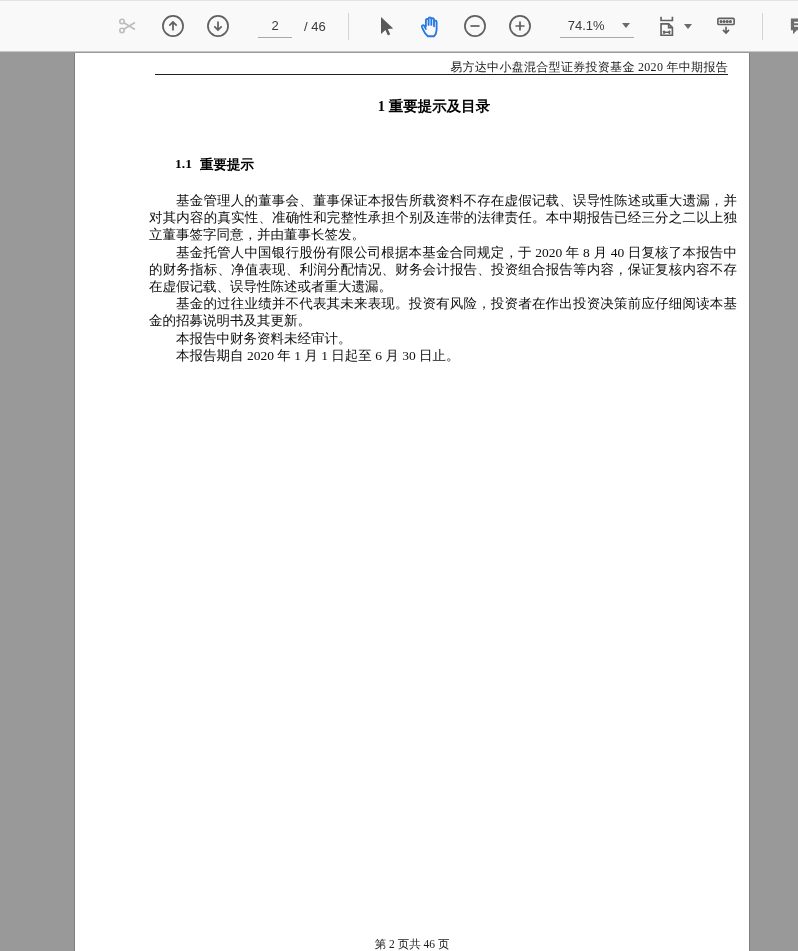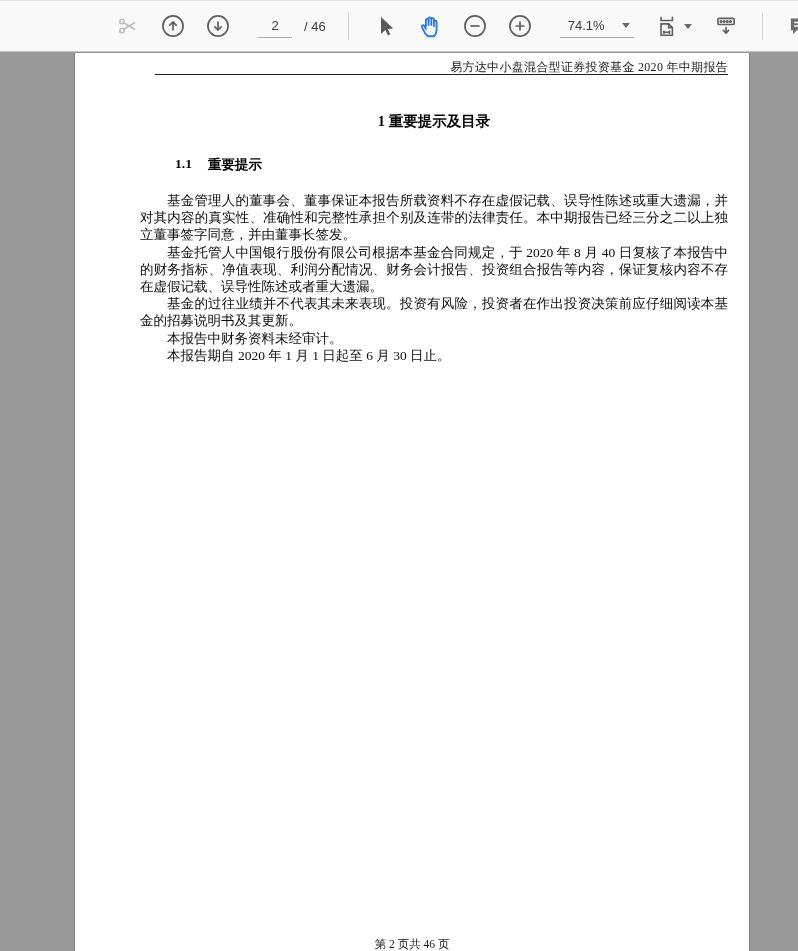--- a/index.html
+++ b/index.html
@@ -55,29 +55,29 @@
     box-shadow:0 0 0 1px rgba(0,0,0,0.18);
     font-family:"Liberation Serif","DejaVu Serif",serif;
     color:#111;
   }
   .doc-header {
     position:absolute; top:6px; right:21px;
     font-size:12px; letter-spacing:.3px; color:#1a1a1a; white-space:nowrap;
   }
   .header-rule { position:absolute; top:21px; left:80px; width:573px; height:1px; background:#1f1f1f; }
   .chapter-title {
-    position:absolute; top:59px; left:65px; width:588px;
+    position:absolute; top:44px; left:65px; width:588px;
     text-align:center; font-weight:bold; font-size:14.5px; color:#000;
   }
   .section-heading {
     position:absolute; top:103px; left:100px;
-    font-weight:bold; font-size:13.5px; color:#000; display:flex; column-gap:16px;
+    font-weight:bold; font-size:13.5px; color:#000; display:flex; column-gap:8px;
   }
   .body-text {
-    position:absolute; top:139px; left:65px; width:588px;
+    position:absolute; top:139px; left:74px; width:588px;
     font-size:13.5px; line-height:17.2px; text-align:justify; color:#0c0c0c;
   }
   .body-text p { margin:0; text-indent:2em; }
   .page-footer {
     position:absolute; top:840px; left:0; width:100%;
     text-align:center; font-size:11.5px; color:#1a1a1a;margin-top:44px;
   }
 </style>
 </head>
 <body>

